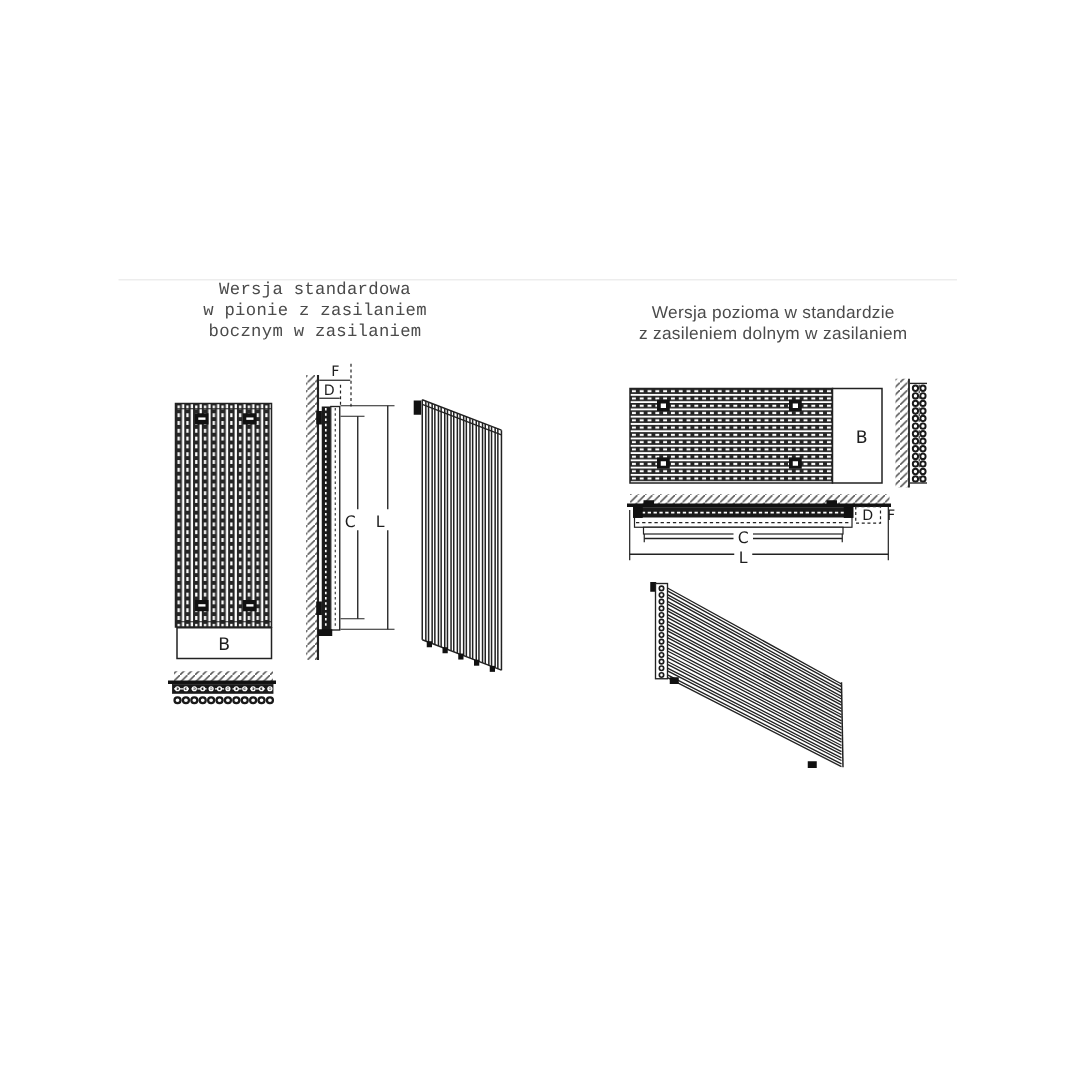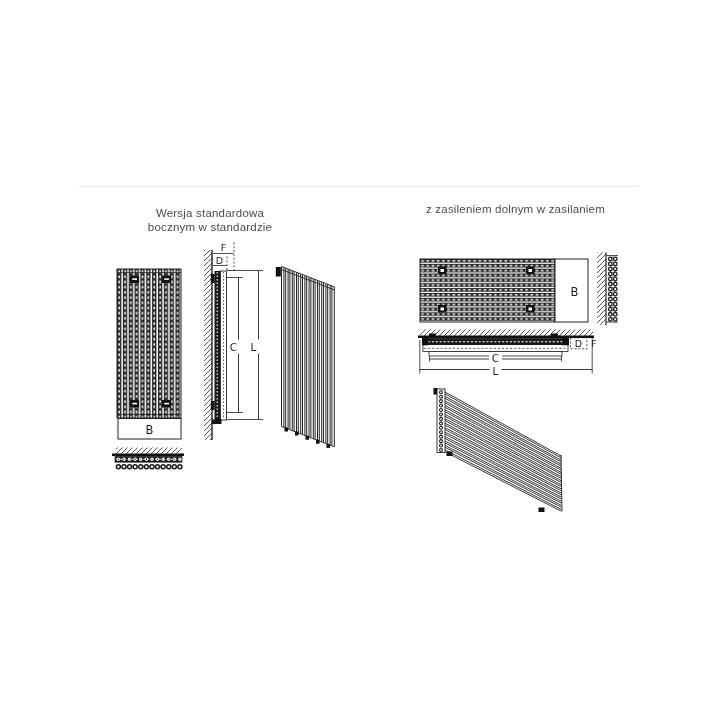--- a/index.html
+++ b/index.html
@@ -1,42 +1,44 @@
 <!DOCTYPE html>
 <html><head>
 <meta charset="utf-8">
 <style>
   html,body{margin:0;padding:0;background:#fff;}
   .canvas{position:relative;width:720px;height:720px;background:#ffffff;overflow:hidden;
           font-family:"Liberation Sans",sans-serif;}
   .divider{position:absolute;left:79px;top:186px;width:559px;height:1px;background:#ededed;}
   .section-title{position:absolute;font-size:11.5px;line-height:14px;color:#4b4b4b;
                  text-align:center;letter-spacing:.2px;}
-  .section-title.left{left:120px;top:206px;width:180px;}
+  .section-title.left{left:120px;top:187px;width:180px;font-family:Liberation Mono, monospace;}
   .section-title.right{left:408px;top:202px;width:215px;}
   svg{position:absolute;overflow:visible;}
   svg.left-svg{left:80px;top:238px;width:320px;height:252px;}
   svg.right-svg{left:400px;top:238px;width:240px;height:290px;}
   text.dim{font-family:"DejaVu Sans",sans-serif;font-size:10.5px;fill:#1e1e1e;}
   text.dim.big{font-size:11.5px;}
   text.dim.small{font-size:9.5px;}
 </style>
 </head>
 <body>
 
 <div class="canvas">
 
   <div class="divider"></div>
 
   <div class="section-title left">
     <div>Wersja standardowa</div>
-    <div>bocznym w standardzie</div>
+    <div>w pionie z zasilaniem</div>
+    <div>bocznym w zasilaniem</div>
   </div>
 
   <div class="section-title right">
+    <div>Wersja pozioma w standardzie</div>
     <div>z zasileniem dolnym w zasilaniem</div>
   </div>
 
   <svg class="left-svg" viewBox="80 238 320 252">
     <defs>
       <pattern id="vtubes" patternUnits="userSpaceOnUse" x="117" y="269" width="5.85" height="5.2">
         <rect width="5.85" height="5.2" fill="#ffffff"></rect>
         <rect width="4.3" height="5.2" fill="#262626"></rect>
         <rect x="1.4" y="1.3" width="1.5" height="2.6" fill="#ffffff"></rect>
       </pattern>

